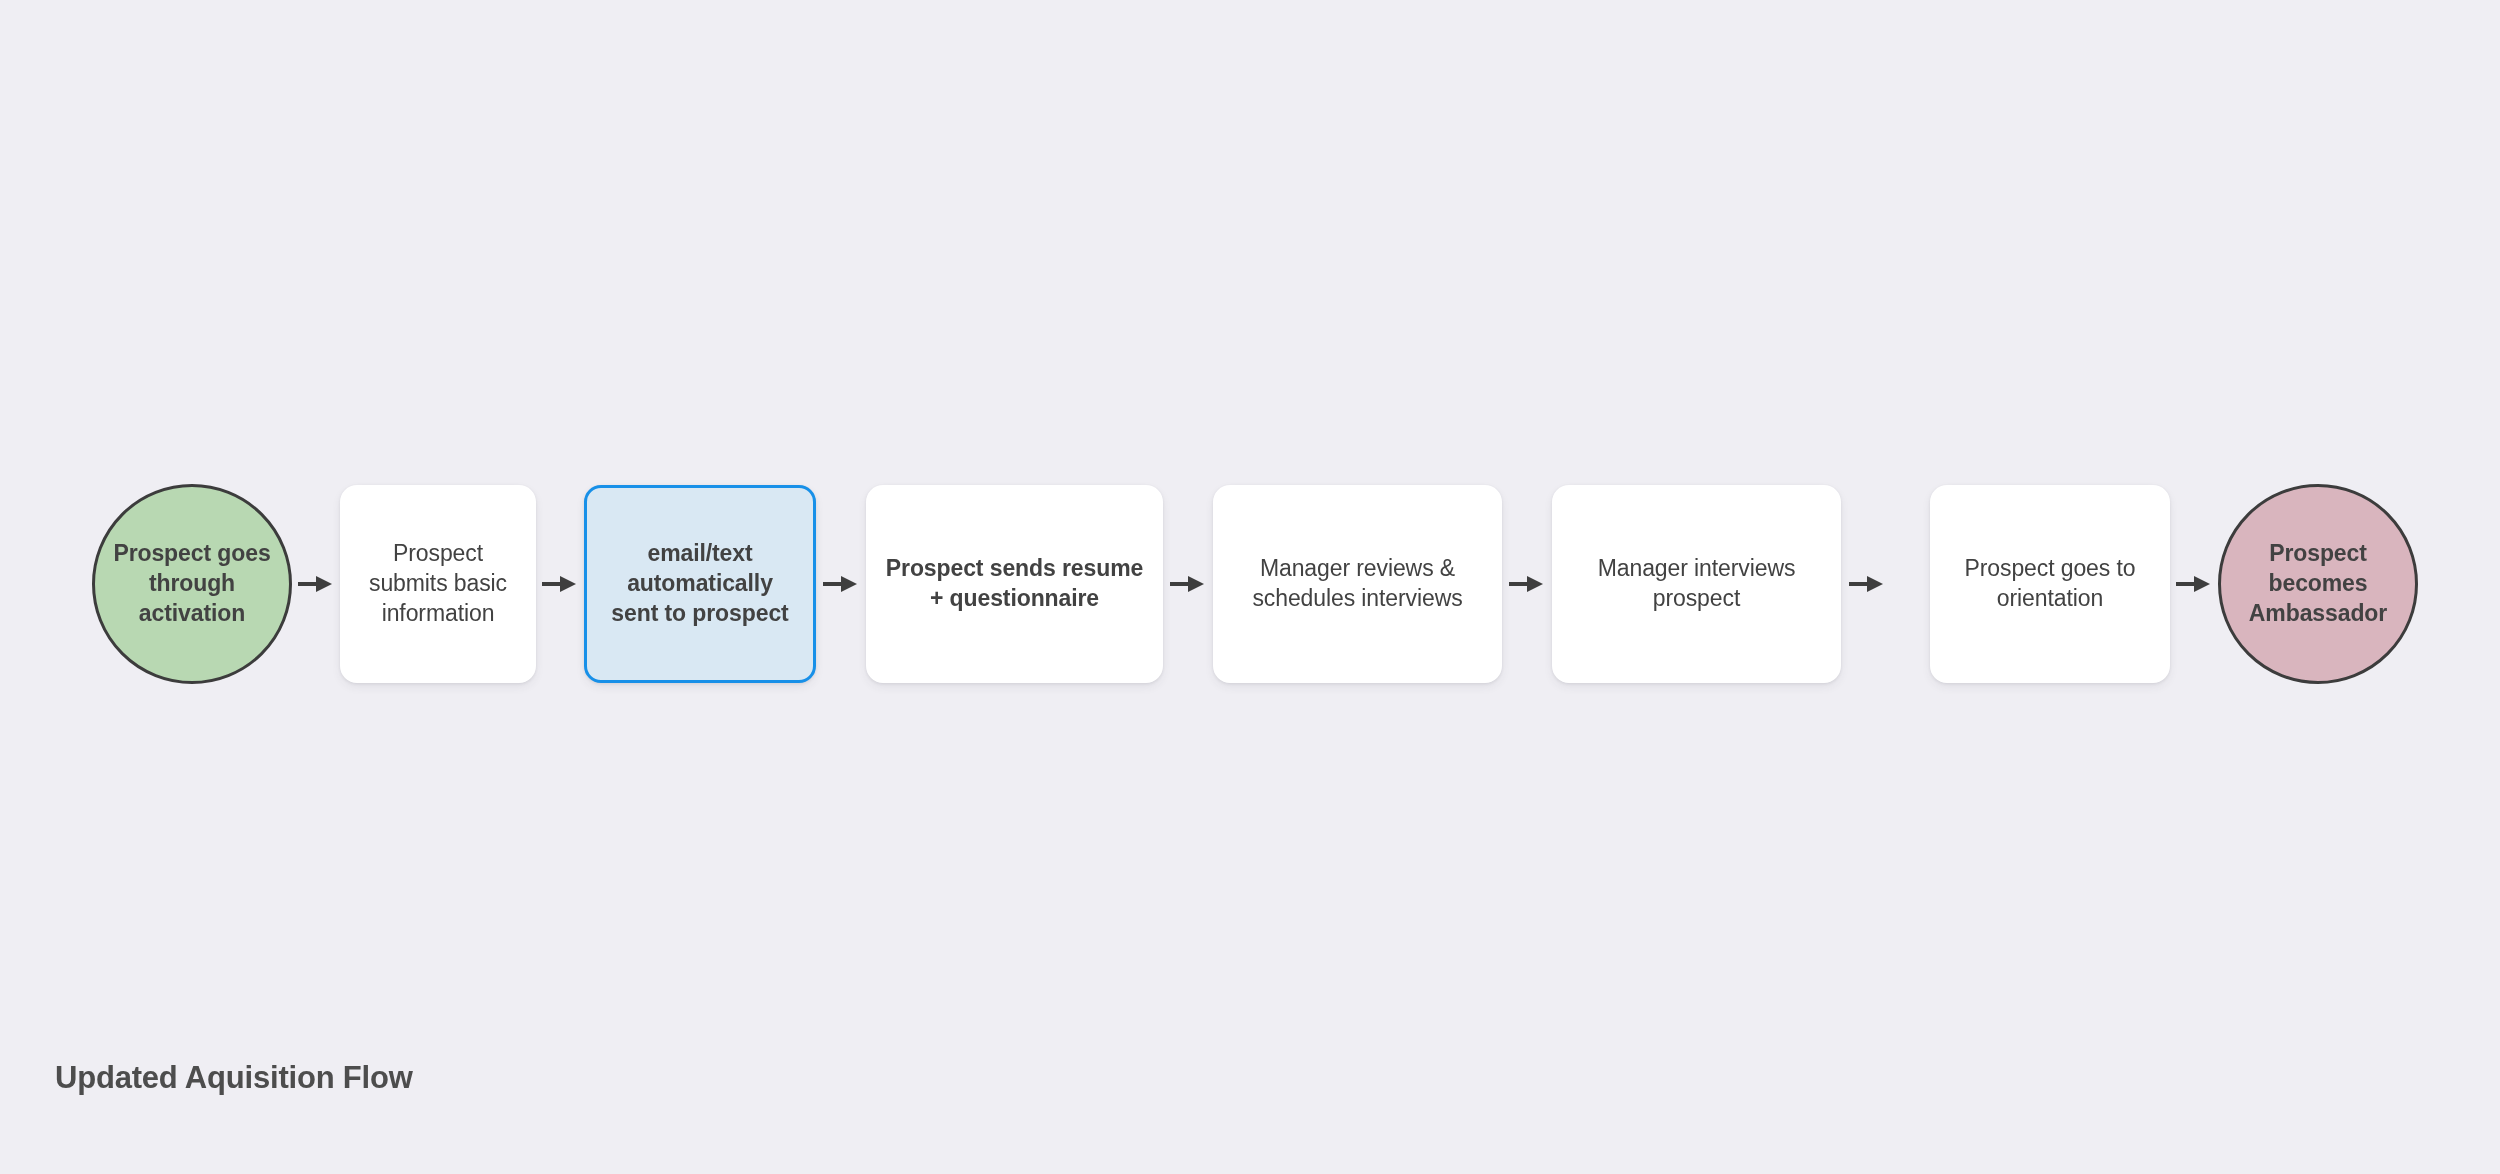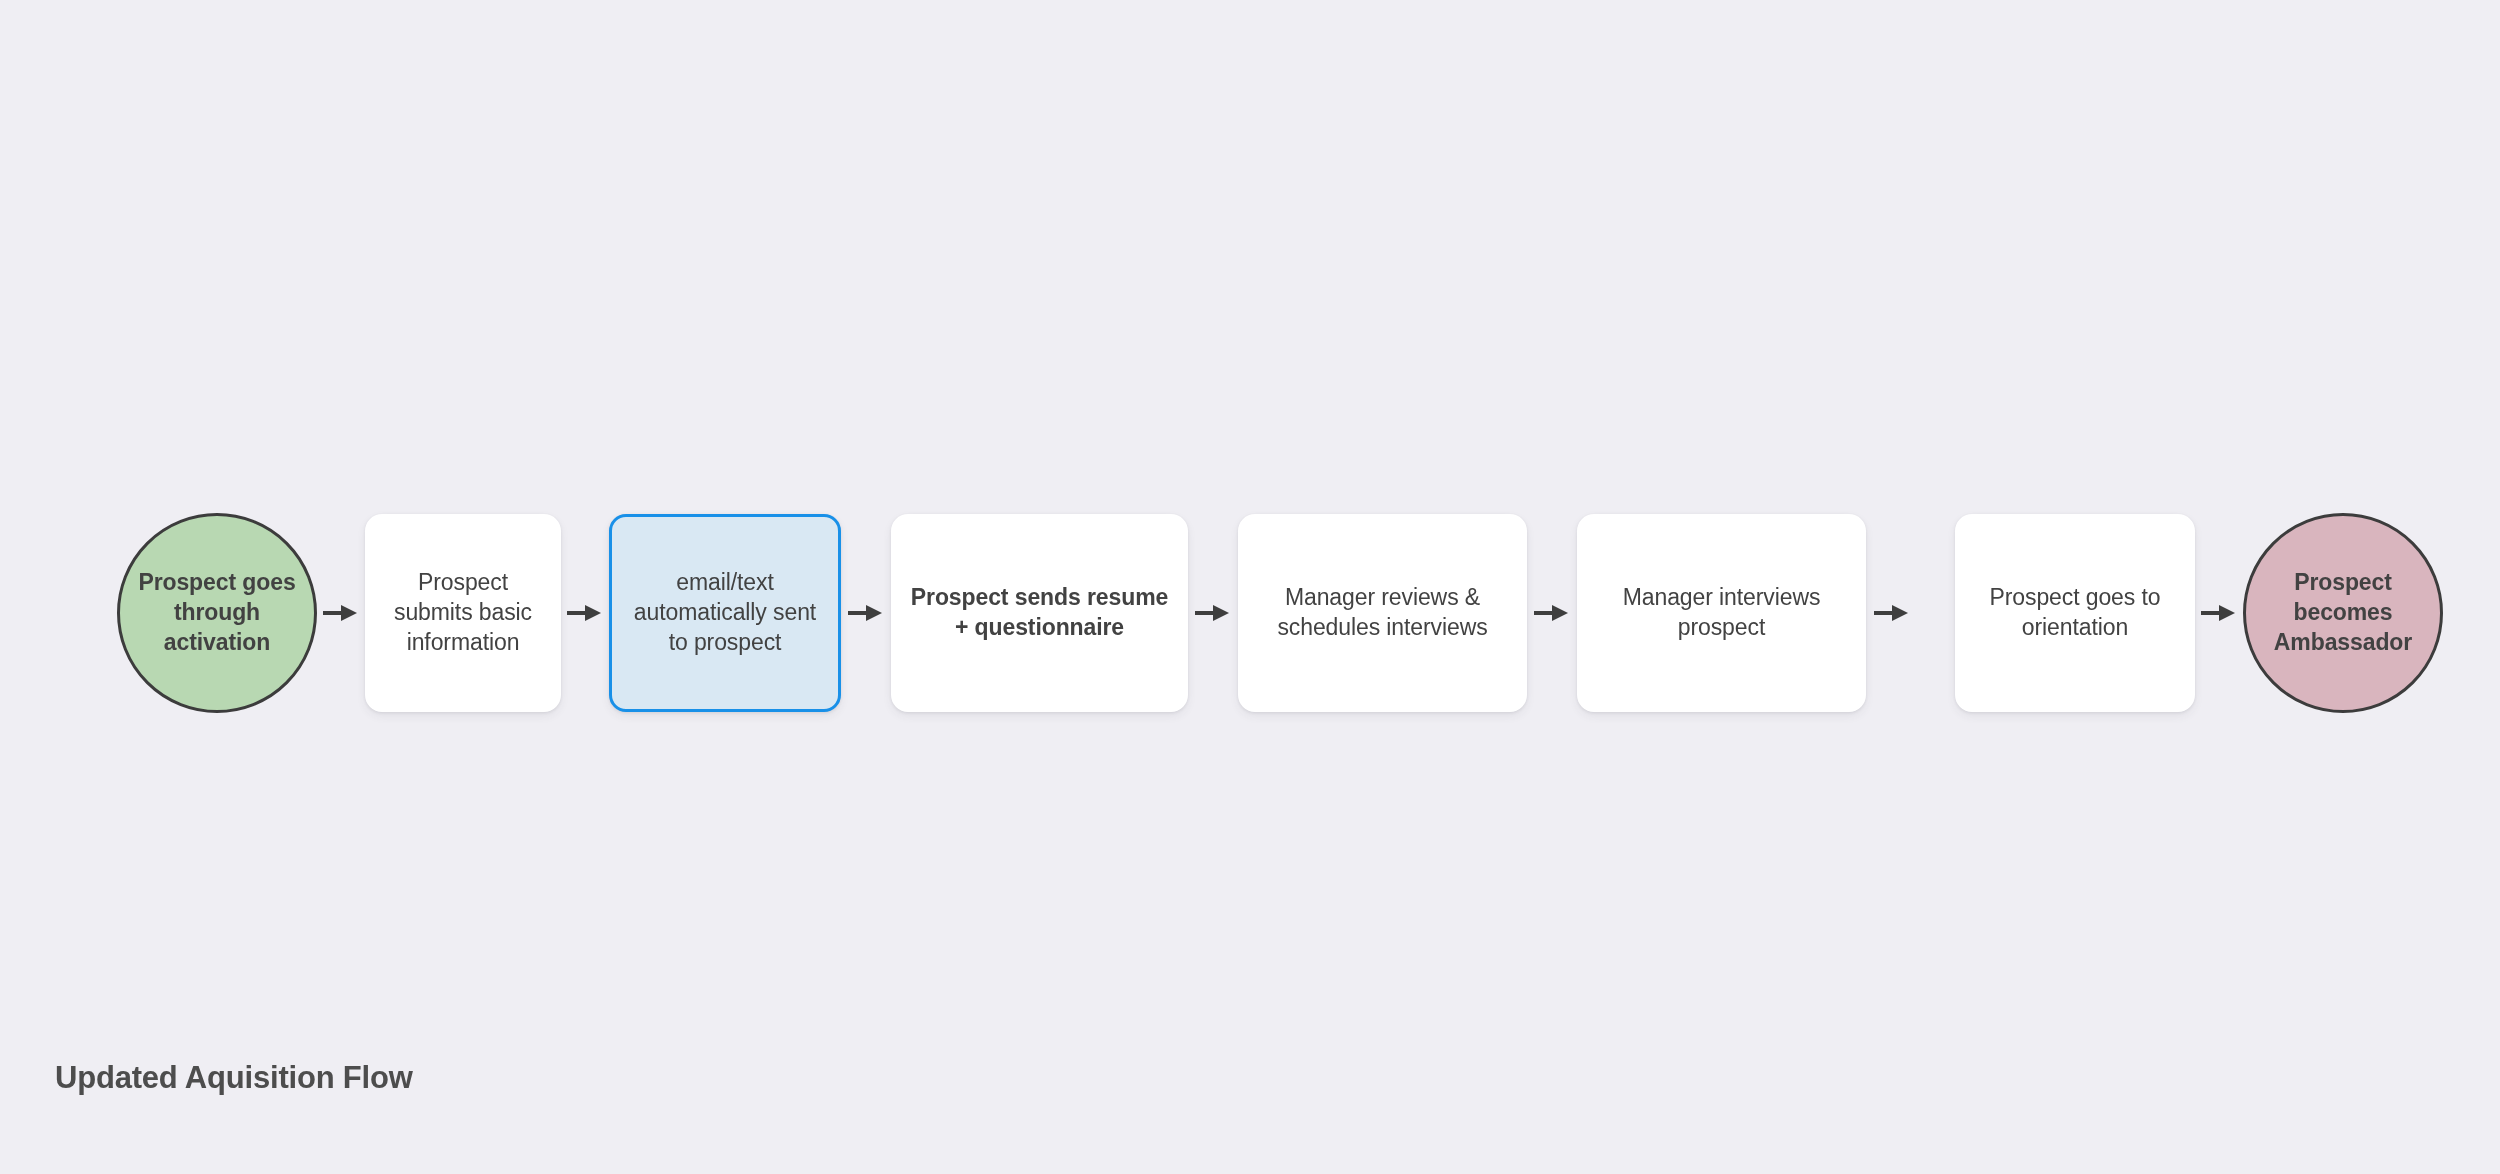--- a/index.html
+++ b/index.html
@@ -20,28 +20,28 @@
     position: absolute;
     inset: 0;
     width: 2500px;
     height: 1174px;
   }
 
   
   #flow-row {
     position: absolute;
     left: 0;
-    top: 512px;
+    top: 483px;
     width: 2500px;
     height: 202px;
     display: flex;
     flex-direction: row;
     align-items: center;
     justify-content: flex-start;
-    padding-left: 117px;
+    padding-left: 92px;
     box-sizing: border-box;
   }
 
   .node {
     box-sizing: border-box;
     display: flex;
     align-items: center;
     justify-content: center;
     text-align: center;
     flex: 0 0 auto;
@@ -87,21 +87,21 @@
   .node.box.w6 { width: 240px; margin-left: 37px; }
 
   .node.box.bold   { font-weight: 700; }
   .node.box.normal { font-weight: 400; }
 
   
   .node.box.highlight {
     background: #D9E8F3;
     border: 3px solid #1890E8;
     box-shadow: 0 1px 3px rgba(60,60,70,0.10), 0 4px 10px rgba(60,60,70,0.07);
-    font-weight: 400;
+    font-weight: 700;
   }
 
   
   .arrow {
     flex: 0 0 auto;
     display: flex;
     align-items: center;
     justify-content: center;
     height: 200px;
   }

